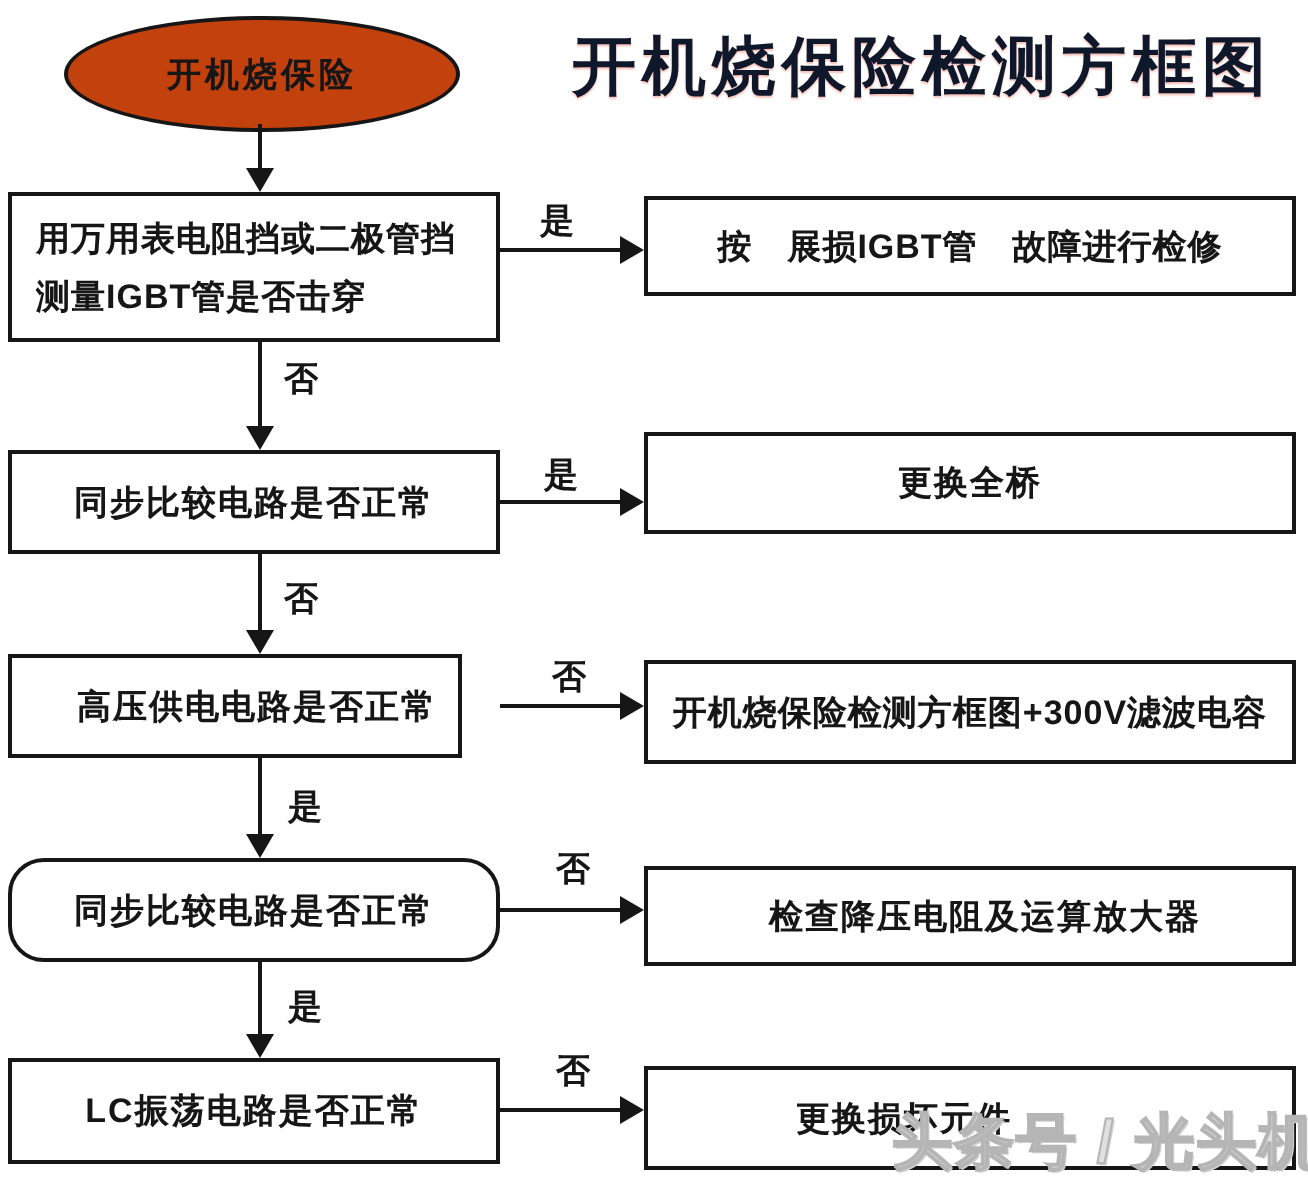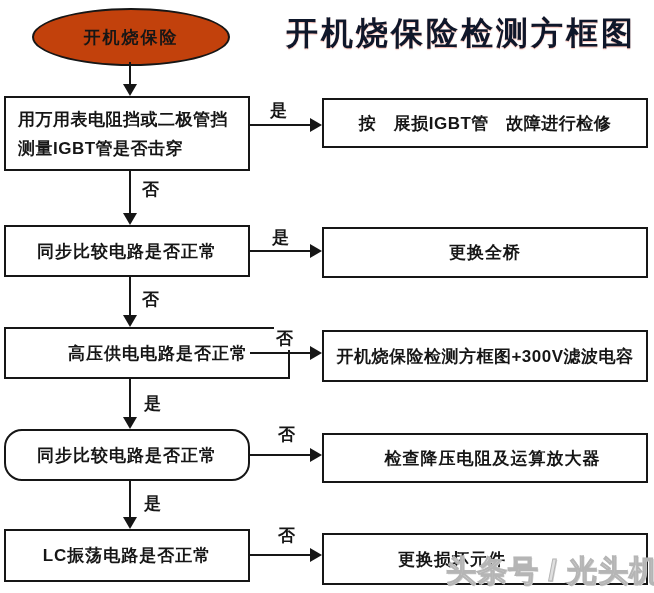--- a/index.html
+++ b/index.html
@@ -17,25 +17,25 @@
   }
   .box{
     position:absolute;border:2px solid #161616;background:#fff;
     display:flex;align-items:center;justify-content:center;
     font-size:17px;font-weight:bold;letter-spacing:1px;
     box-sizing:border-box;
   }
   .q1{left:4px;top:96px;width:246px;height:75px;justify-content:flex-start;
       padding-left:12px;text-align:left;white-space:pre-line;line-height:29px;letter-spacing:0.5px;}
   .q2{left:4px;top:225px;width:246px;height:52px;}
-  .q3{left:4px;top:327px;width:286px;height:52px;padding-left:22px;}
+  .q3{left:4px;top:327px;width:227px;height:52px;padding-left:22px;}
   .q4{left:4px;top:429px;width:246px;height:52px;border-radius:18px;}
   .q5{left:4px;top:529px;width:246px;height:53px;}
   .r1{left:322px;top:98px;width:326px;height:50px;letter-spacing:0.5px;}
-  .r2{left:322px;top:227px;width:326px;height:51px;}
+  .r2{left:322px;top:216px;width:326px;height:51px;}
   .r3{left:322px;top:330px;width:326px;height:52px;letter-spacing:0.5px;}
   .r4{left:322px;top:433px;width:326px;height:50px;padding-left:15px;}
   .r5{left:322px;top:533px;width:326px;height:52px;justify-content:flex-start;padding-left:74px;}
   
   .title{
     position:absolute;left:286px;top:12px;width:368px;
     font-size:32px;font-weight:bold;letter-spacing:3px;color:#0f172a;
     white-space:nowrap;text-shadow:0 1px 1px rgba(232,73,44,.35);
   }
   

